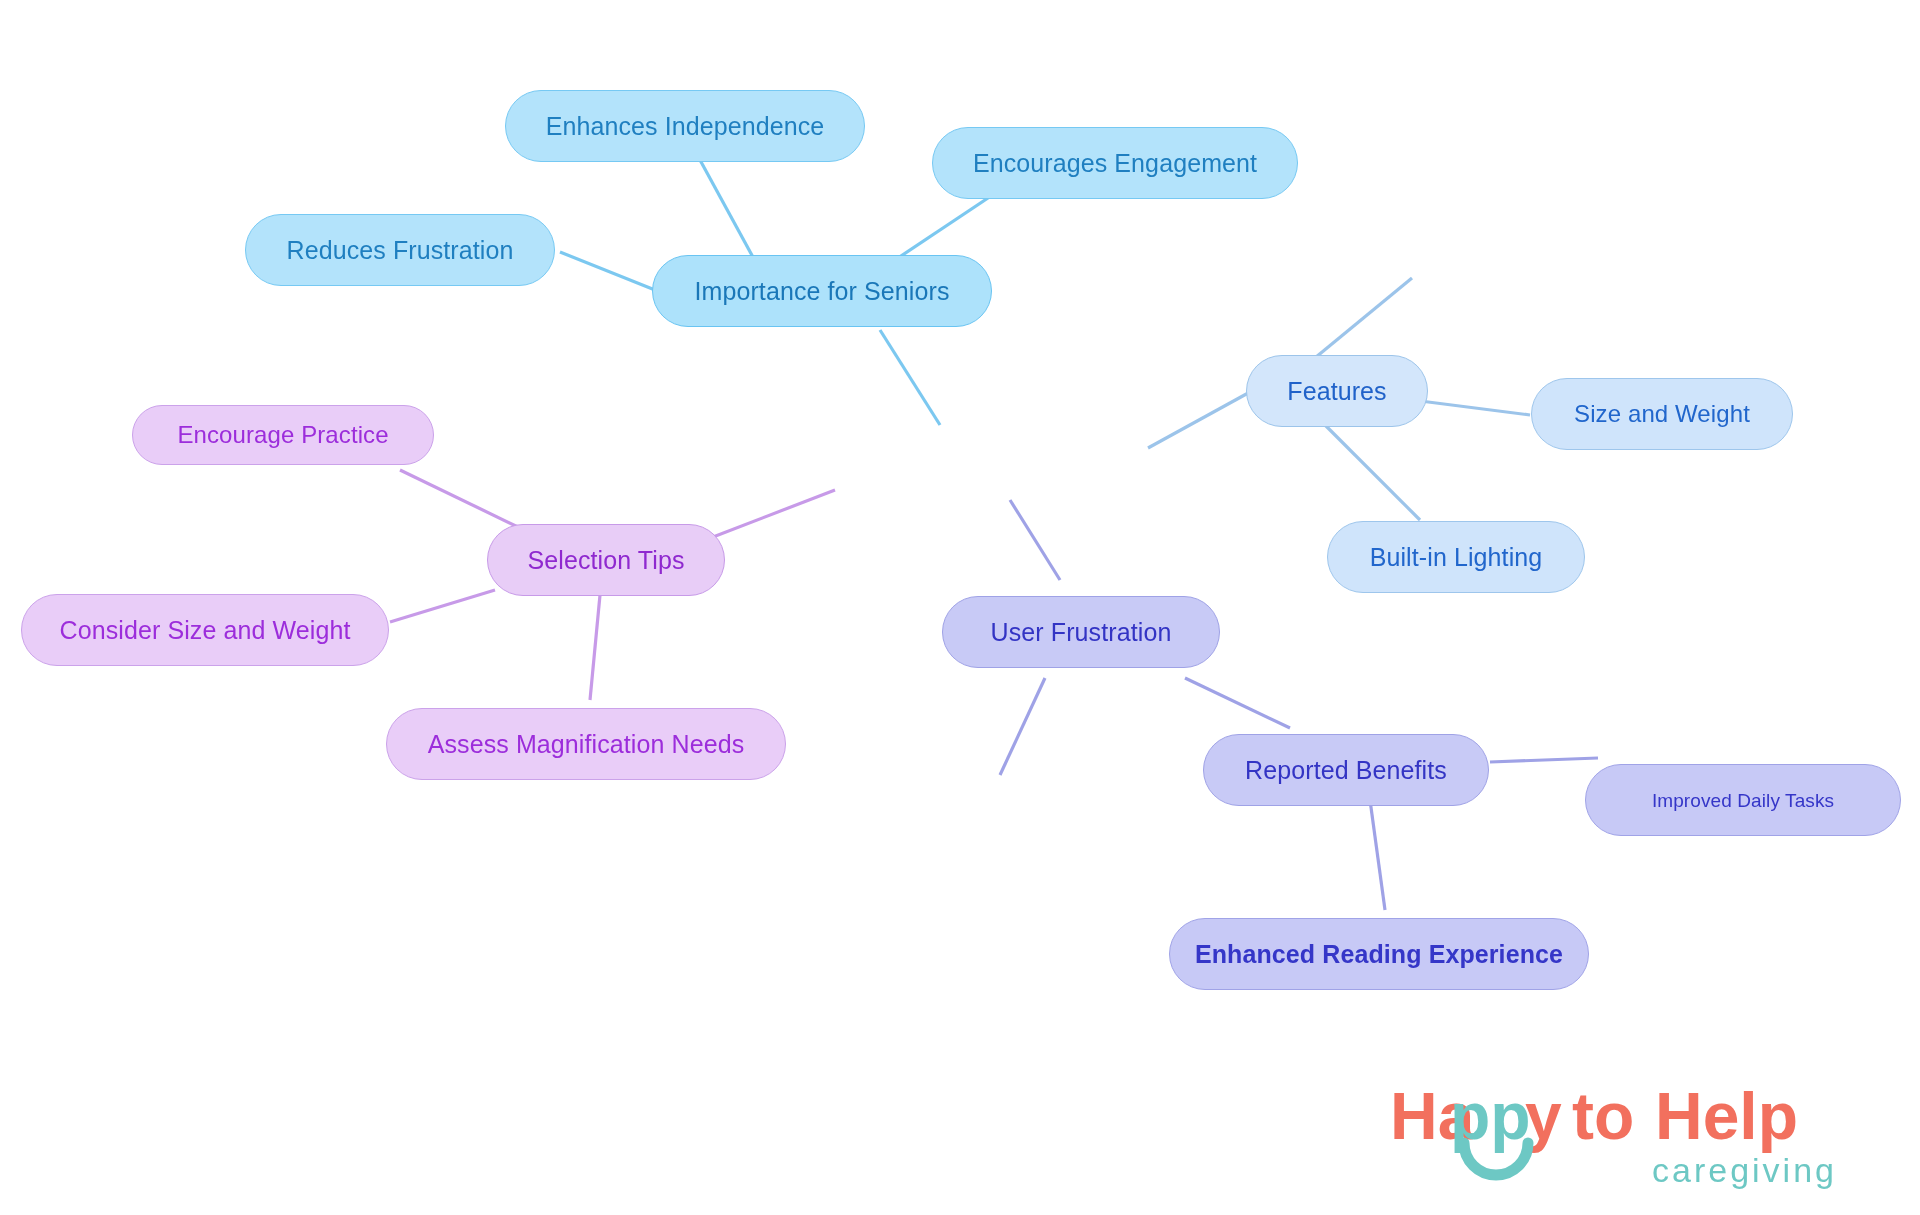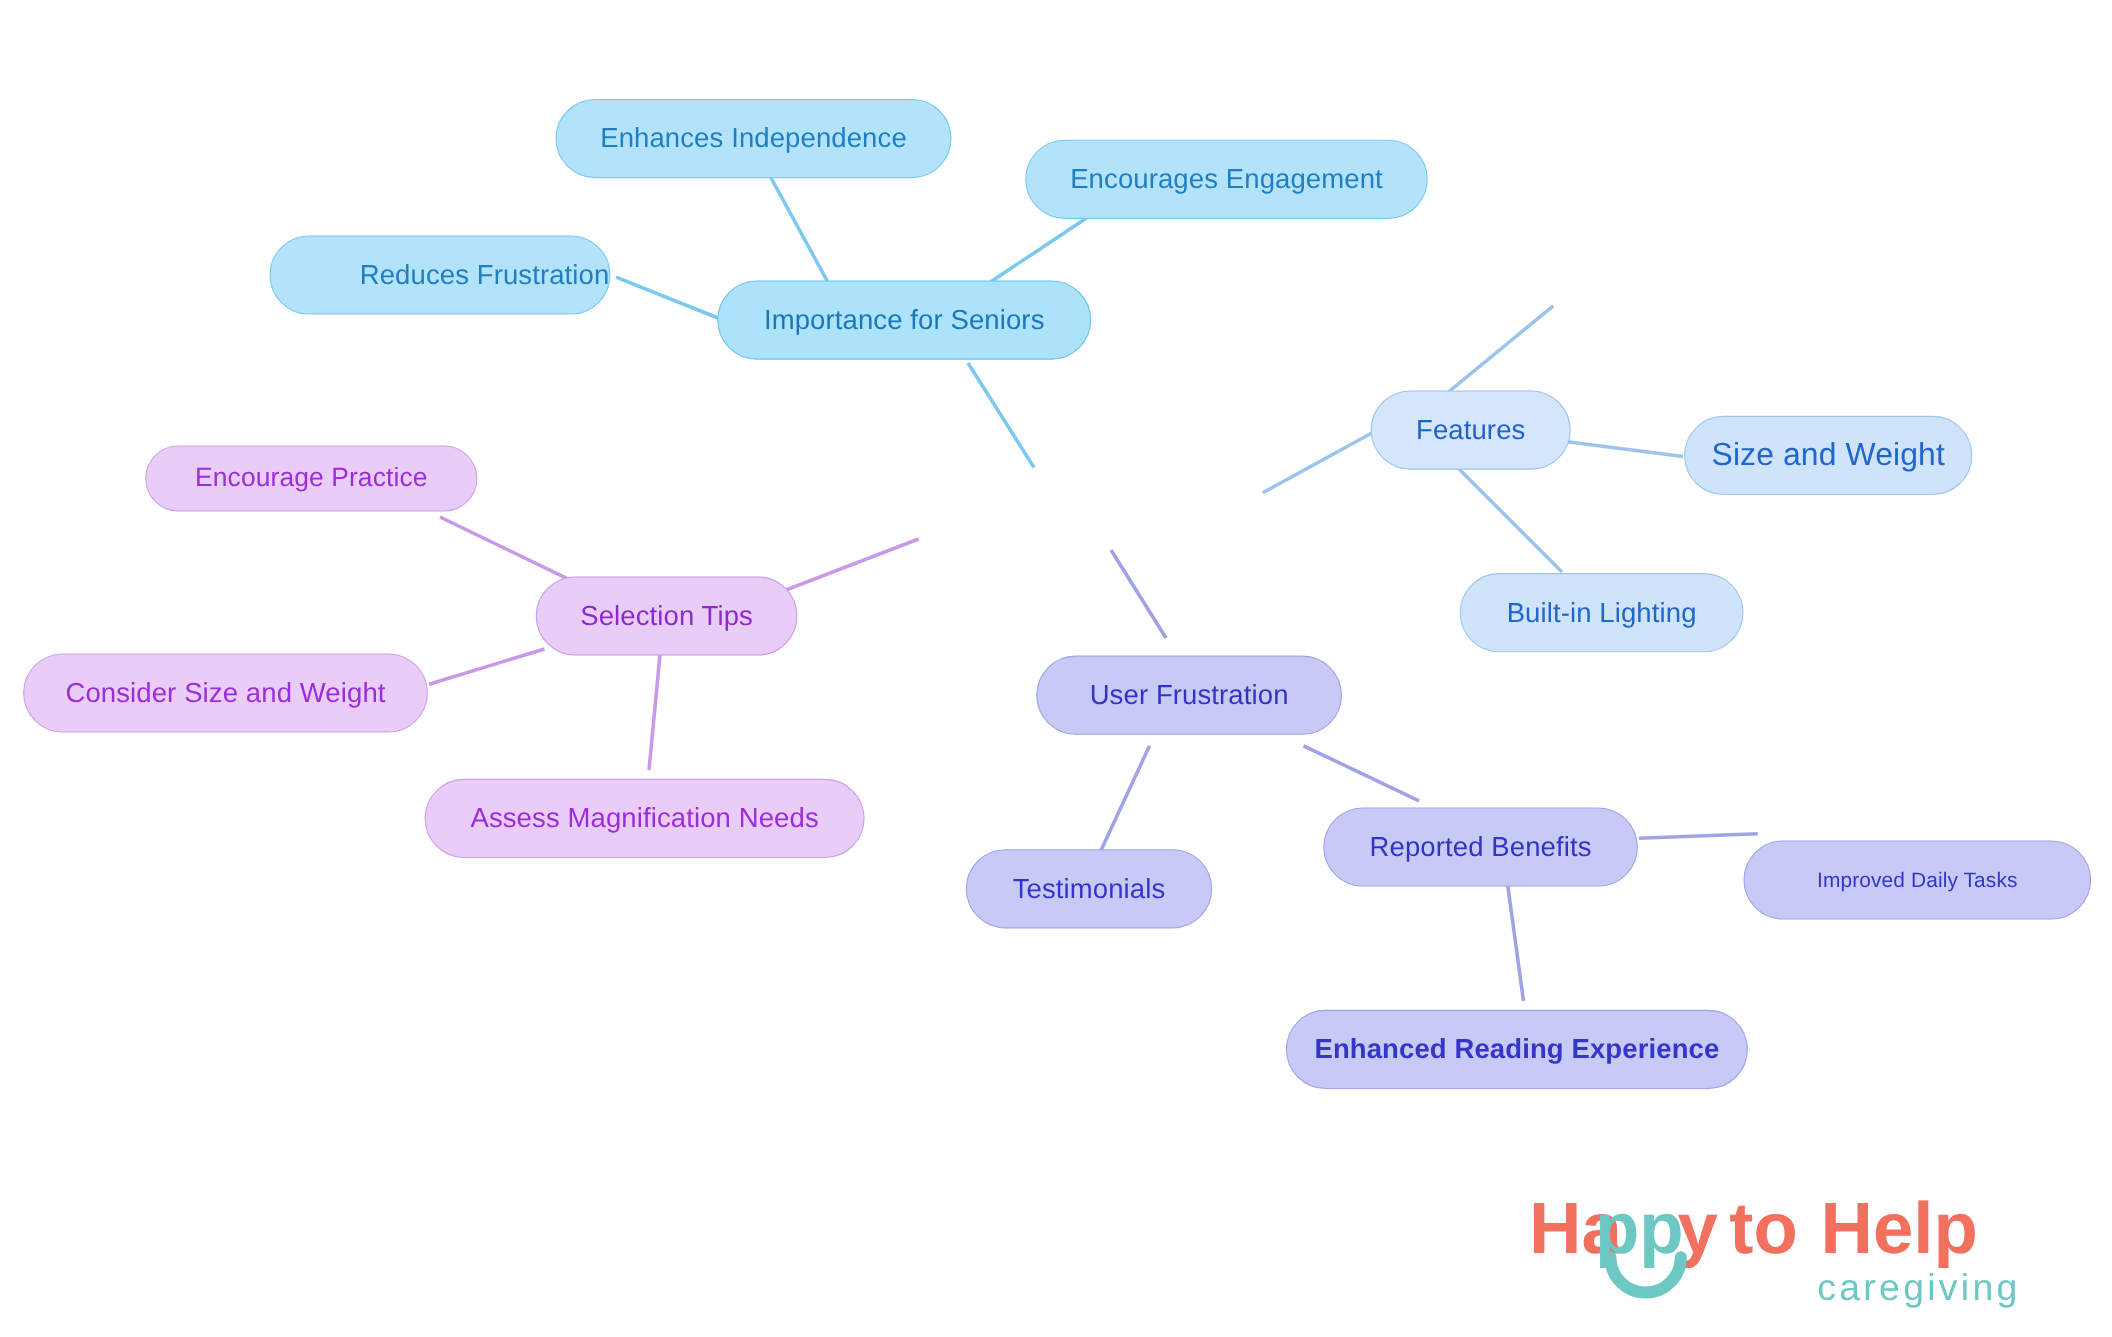--- a/index.html
+++ b/index.html
@@ -163,30 +163,30 @@
   </div>
 
   <div class="node c-cyan-leaf" style="left:685px; top:126px; width:360px; height:72px; font-size:25px;">
     <span class="node-label">Enhances Independence</span>
   </div>
 
   <div class="node c-cyan-leaf" style="left:1115px; top:163px; width:366px; height:72px; font-size:25px;">
     <span class="node-label">Encourages Engagement</span>
   </div>
 
-  <div class="node c-cyan-leaf" style="left:400px; top:250px; width:310px; height:72px; font-size:25px;justify-content:flex-end;">
+  <div class="node c-cyan-leaf" style="left:400px; top:250px; width:310px; height:72px; font-size:25px;">
     <span class="node-label">Reduces Frustration</span>
   </div>
 
   <div class="node c-blue-branch" style="left:1337px; top:391px; width:182px; height:72px; font-size:25px;">
     <span class="node-label">Features</span>
   </div>
 
 
-  <div class="node c-blue-leaf" style="left:1662px; top:414px; width:262px; height:72px; font-size:29px;">
+  <div class="node c-blue-leaf" style="left:1662px; top:414px; width:262px; height:72px; font-size:24px;">
     <span class="node-label">Size and Weight</span>
   </div>
 
   <div class="node c-blue-leaf" style="left:1456px; top:557px; width:258px; height:72px; font-size:25px;">
     <span class="node-label">Built-in Lighting</span>
   </div>
 
   <div class="node c-purple-branch" style="left:606px; top:560px; width:238px; height:72px; font-size:25px;">
     <span class="node-label">Selection Tips</span>
   </div>
@@ -200,23 +200,20 @@
   </div>
 
   <div class="node c-purple-leaf" style="left:586px; top:744px; width:400px; height:72px; font-size:25px;justify-content:center;">
     <span class="node-label">Assess Magnification Needs</span>
   </div>
 
   <div class="node c-indigo-branch" style="left:1081px; top:632px; width:278px; height:72px; font-size:25px;">
     <span class="node-label">User Frustration</span>
   </div>
 
-  <div class="node c-indigo-leaf" style="left:990px; top:808px; width:224px; height:72px; font-size:25px;">
-    <span class="node-label">Testimonials</span>
-  </div>
 
   <div class="node c-indigo-branch" style="left:1346px; top:770px; width:286px; height:72px; font-size:25px;">
     <span class="node-label">Reported Benefits</span>
   </div>
 
   <div class="node c-indigo-leaf" style="left:1743px; top:757px; width:316px; height:72px; font-size:19px;margin-top:43px;">
     <span class="node-label">Improved Daily Tasks</span>
   </div>
 
   <div class="node c-indigo-leaf" style="left:1379px; top:954px; width:420px; height:72px; font-size:25px;font-weight:bold;">

